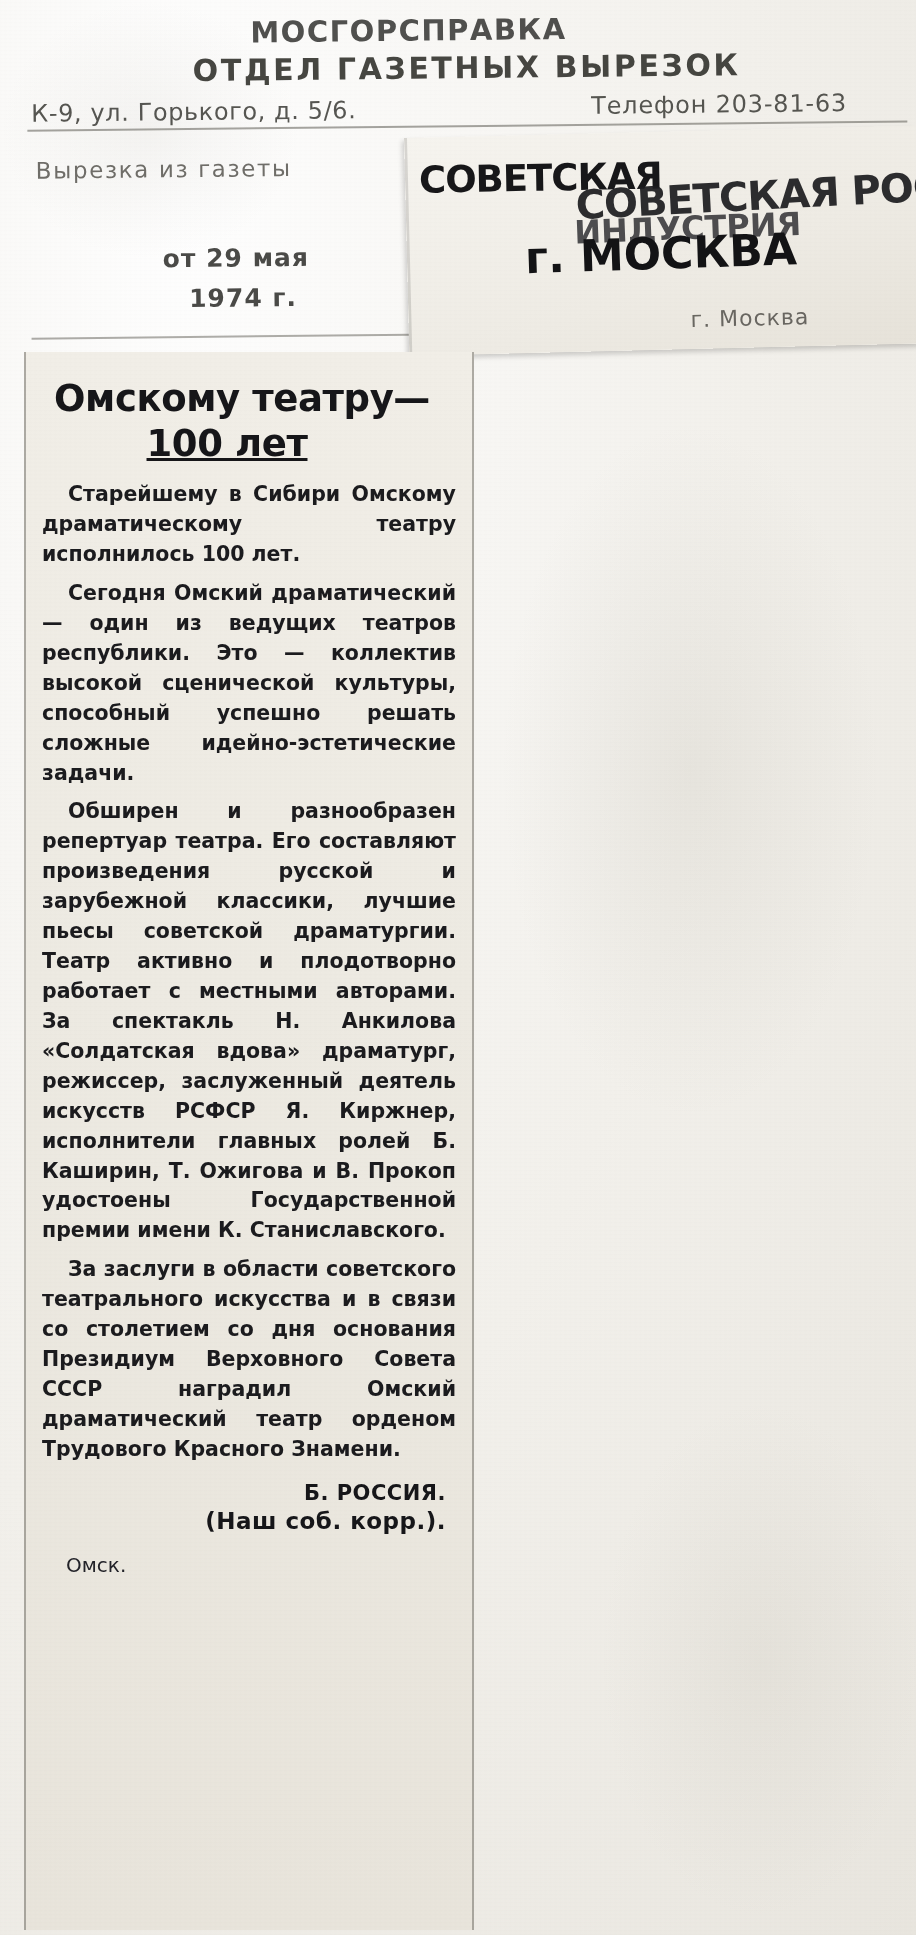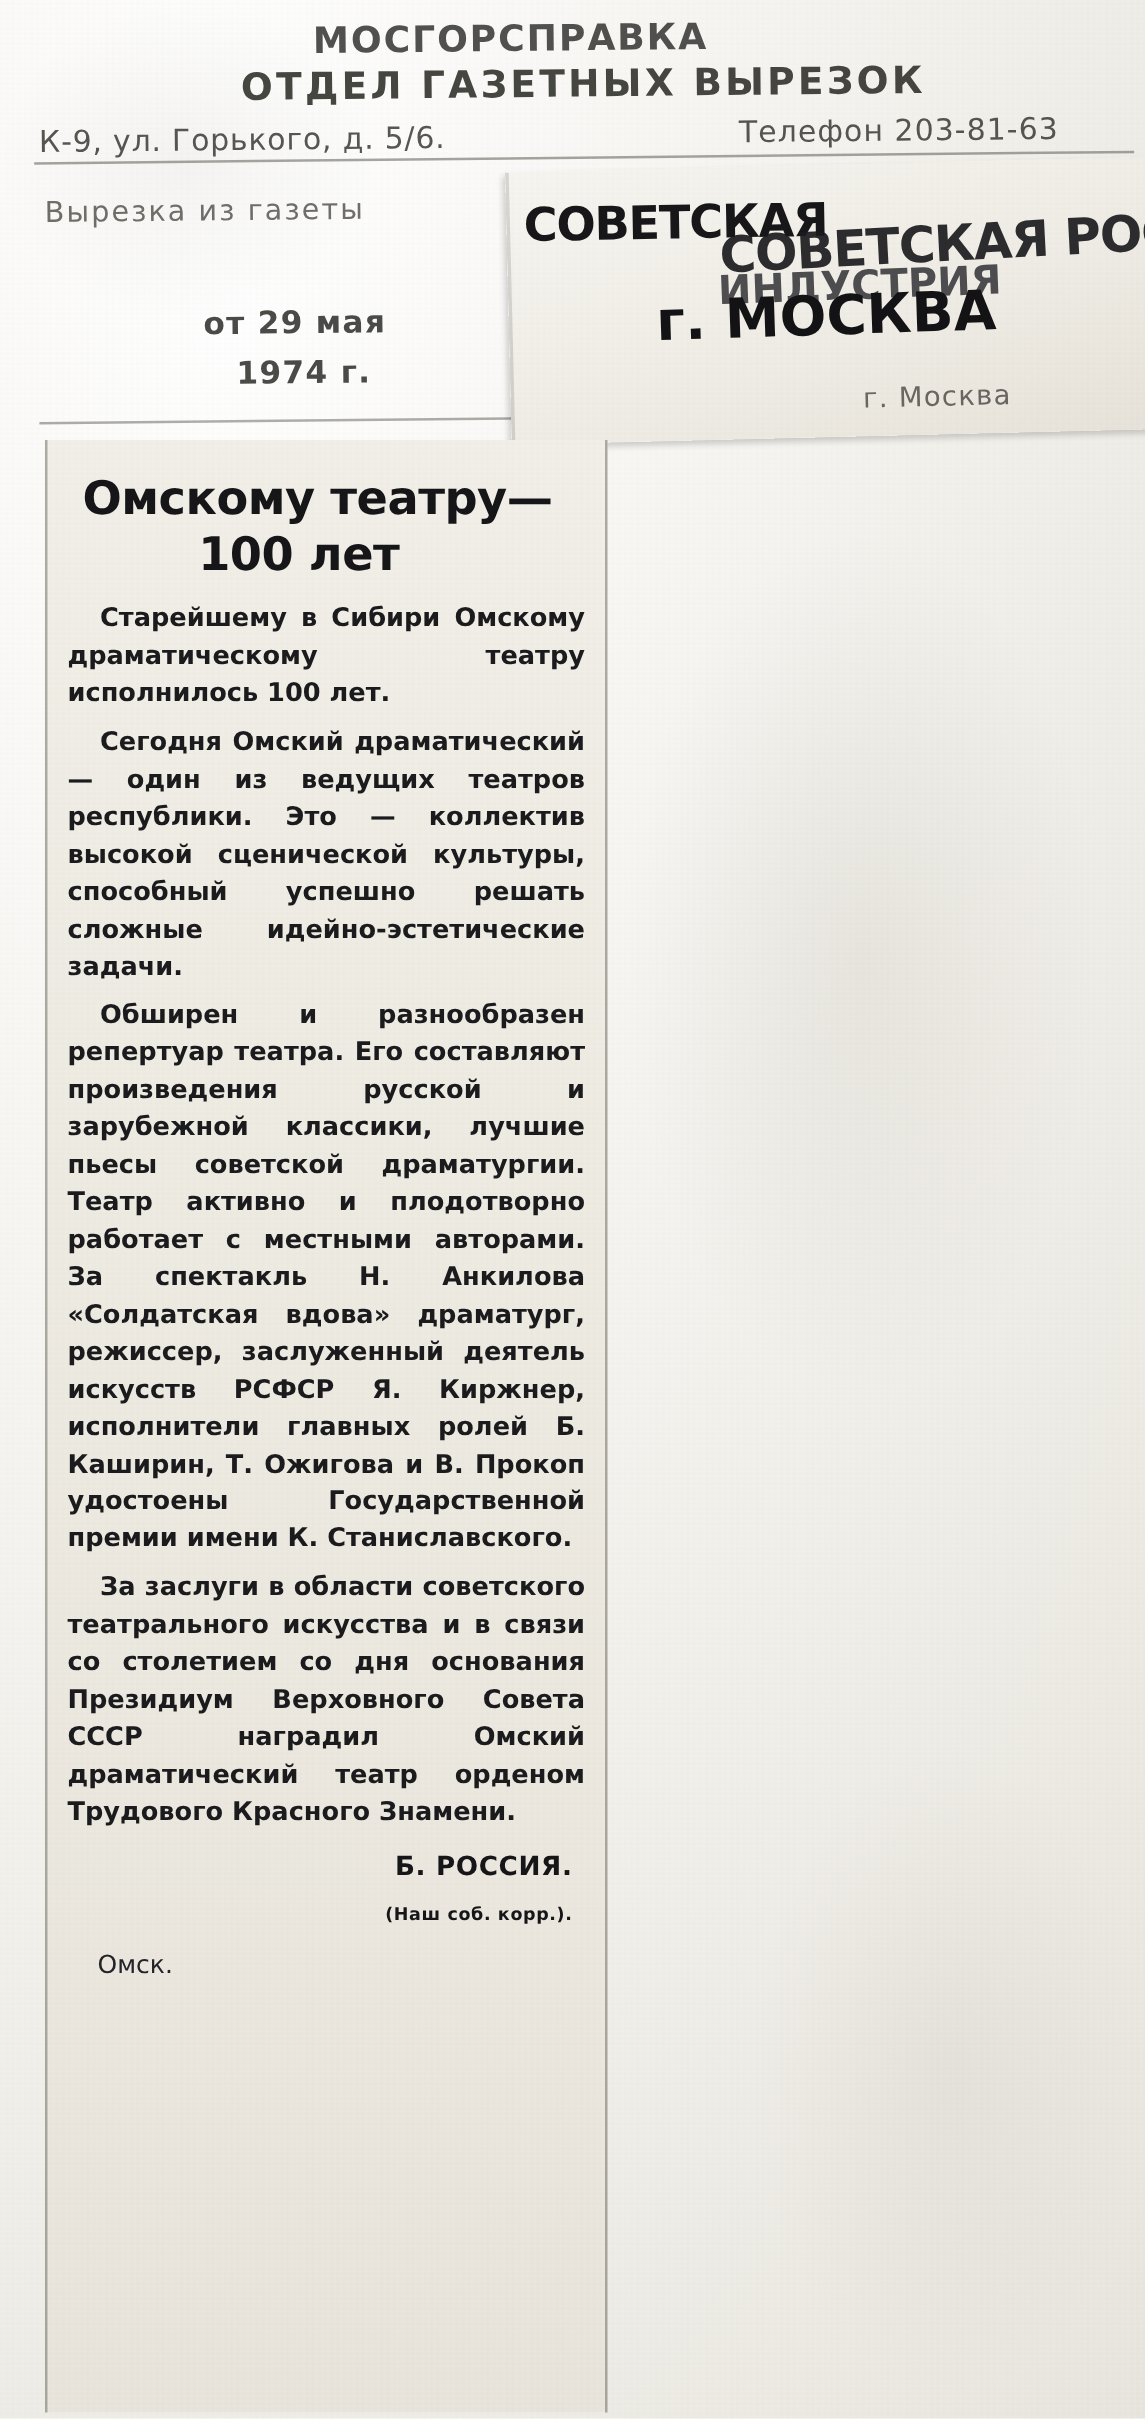--- a/index.html
+++ b/index.html
@@ -219,42 +219,42 @@
     font-size: 22px;
     letter-spacing: 1px;
     color: #4a4843;
     white-space: nowrap;
     opacity: .8;
   }
 
   
   .clipping {
     position: absolute;
-    left: 36px;
+    left: 24px;
     top: 352px;
     width: 450px;
     height: 1578px;
     background: linear-gradient(180deg, #f2efe8 0%, #eeebe3 40%, #e9e5dc 100%);
     border-left: 2px solid rgba(90,88,82,.45);
     border-right: 2px solid rgba(90,88,82,.45);
     box-sizing: border-box;
     padding: 6px 16px 0 16px;
     overflow: hidden;
   }
   .headline {
     font-family: "DejaVu Sans", sans-serif;
     font-weight: 700;
     font-size: 37px;
     color: #17171a;
     line-height: 1.22;
     margin: 18px 0 0 0;
     letter-spacing: -0.4px;
   }
   .headline .l1 { display: block; text-align: left; padding-left: 12px; }
-  .headline .l2 { display: block; text-align: center; padding-right: 44px; }
+  .headline .l2 { display: block; text-align: center; padding-right: 44px; text-decoration: underline; }
 
   .article {
     margin-top: 14px;
     font-family: "DejaVu Sans", sans-serif;
     font-size: 20.5px;
     line-height: 1.46;
     color: #1c1c1f;
     text-align: justify;
     text-justify: inter-word;
     hyphens: manual;
@@ -269,22 +269,22 @@
     text-align: right;
     padding-right: 10px;
     font-family: "DejaVu Sans", sans-serif;
     font-weight: 700;
     font-size: 21px;
     color: #17171a;
     letter-spacing: .5px;
   }
   .signature .corr {
     display: block;
-    font-size: 14px;
-    margin-top: 19px;
+    font-size: 23px;
+    margin-top: 3px;
   }
   .dateline {
     margin-top: 19px;
     font-family: "DejaVu Sans", sans-serif;
     font-size: 20px;
     color: #24242a;
     padding-left: 24px;
   }
 
   

